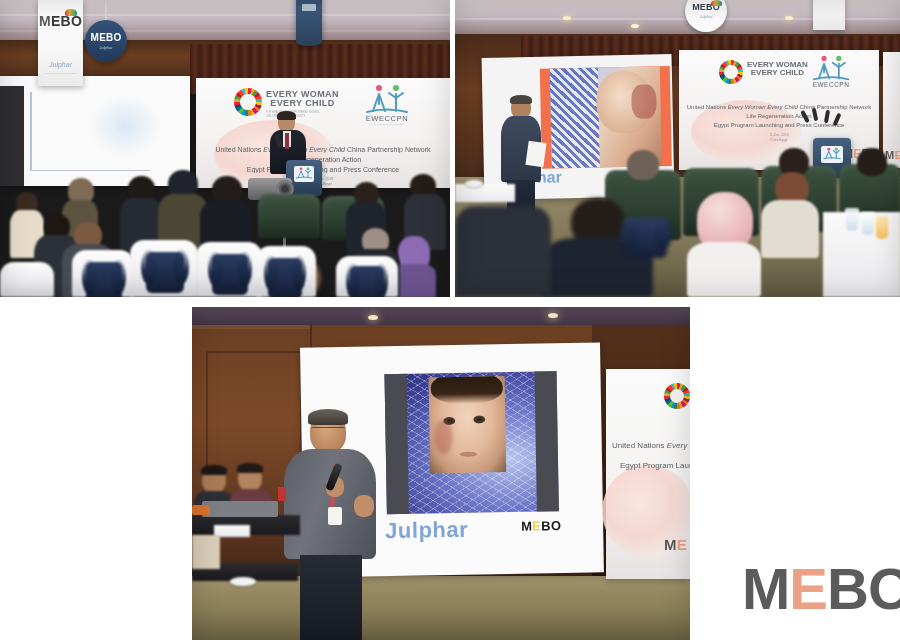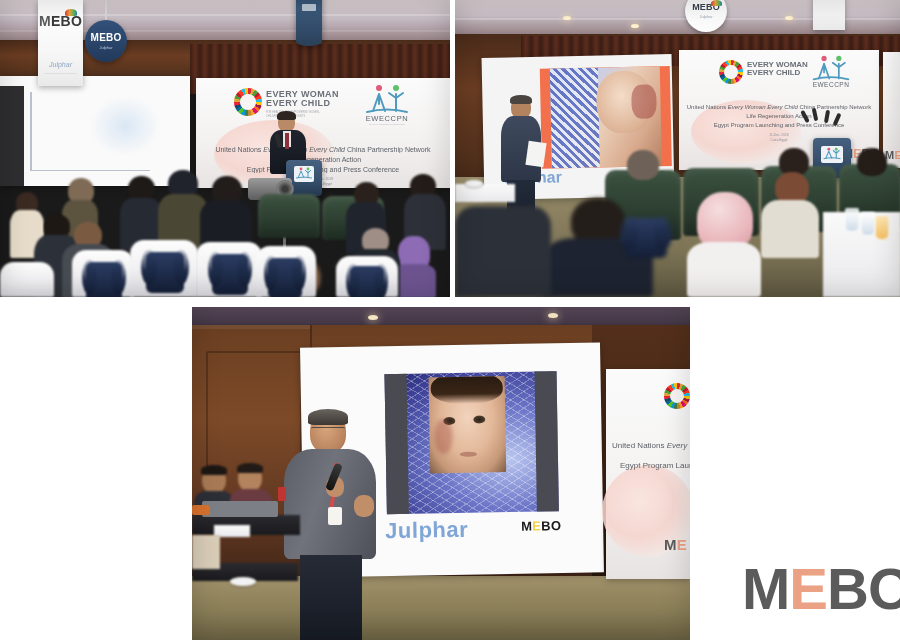--- a/index.html
+++ b/index.html
@@ -35,21 +35,21 @@
        #a21942 105deg 120deg,#fd6925 120deg 135deg,#dd1367 135deg 150deg,#fd9d24 150deg 165deg,
        #bf8b2e 165deg 180deg,#3f7e44 180deg 195deg,#0a97d9 195deg 210deg,#56c02b 210deg 225deg,
        #00689d 225deg 240deg,#19486a 240deg 255deg,#e5243b 255deg 270deg,#dda63a 270deg 285deg,
        #4c9f38 285deg 300deg,#c5192d 300deg 315deg,#ff3a21 315deg 330deg,#26bde2 330deg 345deg,
        #fcc30b 345deg 360deg);}
   .sdg::after{content:"";position:absolute;left:22%;top:22%;width:56%;height:56%;border-radius:50%;
      background:#f7f5f4;}
   .sdg-fig{position:absolute;left:38%;top:30%;width:24%;height:46%;border-radius:40% 40% 30% 30%;
      background:#5b7fa6;}
 
-  .ewec-title{position:absolute;color:#6a6f78;line-height:1.05;white-space:nowrap;}
+  .ewec-title{position:absolute;color:#6a6f78;line-height:1.05;white-space:nowrap;text-align:center;}
   .ewec-sub{position:absolute;color:#a6a9ae;white-space:nowrap;}
 
   
   .cpn{position:absolute;}
   .cpn svg{display:block;width:100%;height:auto;}
   .cpn-label{position:absolute;left:0;width:100%;text-align:center;color:#5d6470;white-space:nowrap;}
 
   
   .screenbox{position:absolute;background:#f4f4f4;box-shadow:0 2px 7px rgba(0,0,0,.3);}
   .slide{position:absolute;overflow:hidden;}

